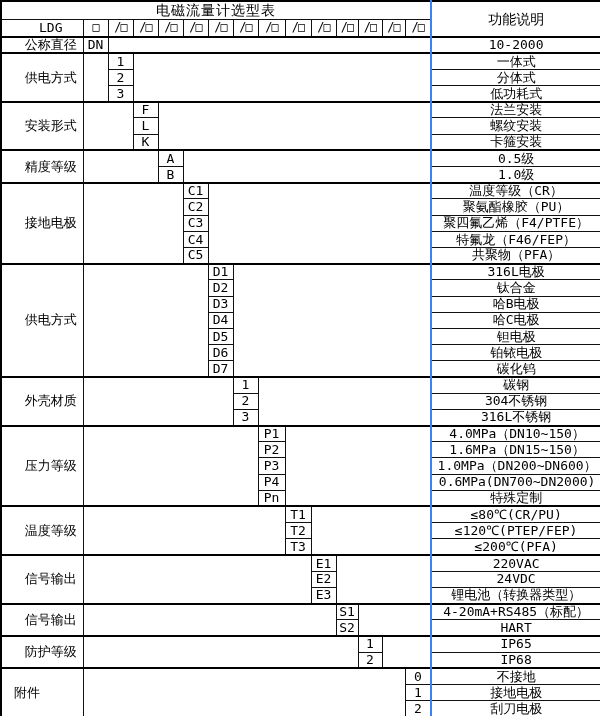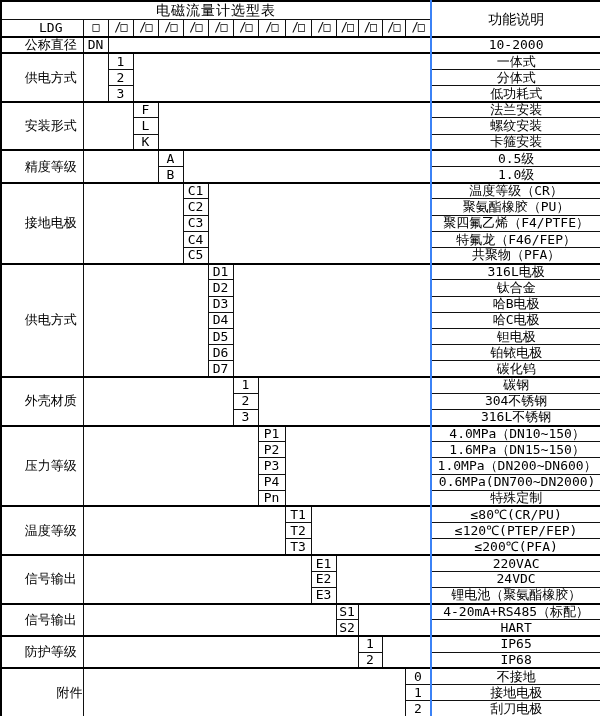--- a/index.html
+++ b/index.html
@@ -9,21 +9,21 @@
         border:2px solid #000}
   td{border:1px solid #111;padding:0;margin:0;text-align:center;vertical-align:middle;
      font-size:13px;line-height:1.05;white-space:nowrap;overflow:hidden}
   tr{height:16.19px}
   tr.hr{height:18px}
   td.title{font-size:14px;letter-spacing:1px}
   td.dh{font-size:14px}
   td.ds,td.dh{border-left:2px solid #3b82f6}
   tr.sb>td{border-top:2px solid #000}
   td.lab{text-align:center;padding-left:17px}
-  td.lab.ctr{text-align:right;padding-left:12px}
+  td.lab.ctr{text-align:left;padding-left:12px}
   td.cd{font-size:13px}
   td.bx{font-size:12px;letter-spacing:-1px}
   td.ds.tl{text-align:center;padding-left:2px}
   td.sp{border-top-color:#111;border-bottom-color:#111}
 </style>
 </head>
 <body>
 
 <div class="wrap">
 <table>
@@ -239,21 +239,21 @@
   <td class="cd">E1</td>
   <td class="sp" rowspan="3" colspan="4"></td>
   <td class="ds">220VAC</td>
 </tr>
 <tr>
   <td class="cd">E2</td>
   <td class="ds">24VDC</td>
 </tr>
 <tr>
   <td class="cd">E3</td>
-  <td class="ds">锂电池（聚氨酯橡胶）</td>
+  <td class="ds">锂电池（转换器类型）</td>
 </tr>
 
 <tr class="sb">
   <td class="lab" rowspan="2">信号输出</td>
   <td class="sp" rowspan="2" colspan="10"></td>
   <td class="cd">S1</td>
   <td class="sp" rowspan="2" colspan="3"></td>
   <td class="ds">4-20mA+RS485（标配）</td>
 </tr>
 <tr>

